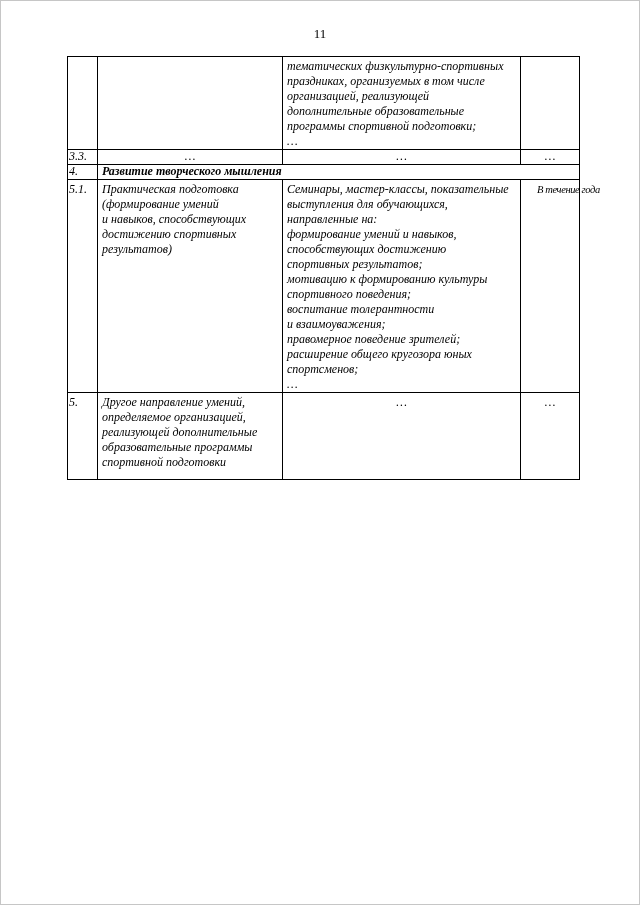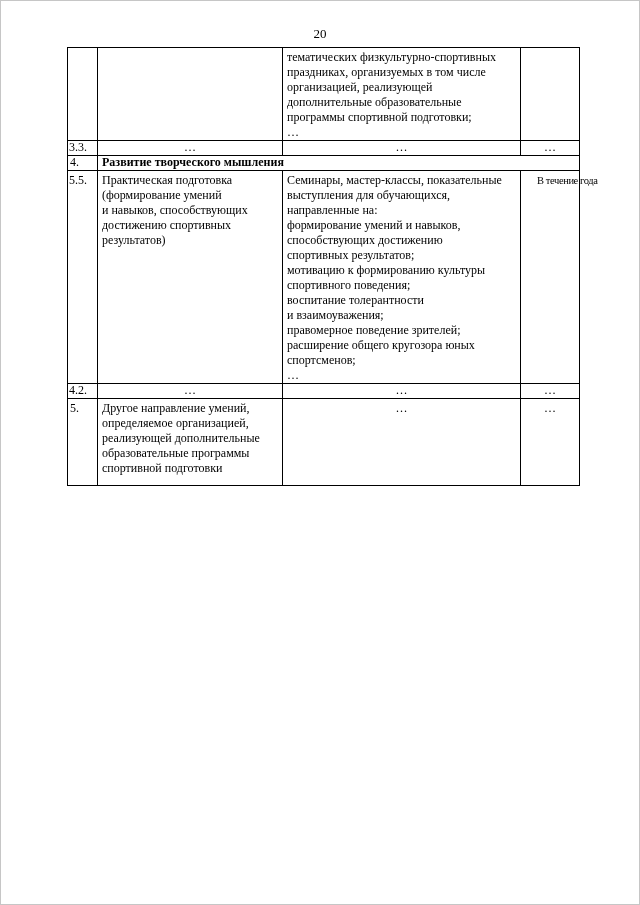--- a/index.html
+++ b/index.html
@@ -26,42 +26,43 @@
     top: 25px;
     left: 0;
     right: 0;
     text-align: center;
     font-size: 13px;
     line-height: 15px;
   }
   table.doc-table {
     position: absolute;
     left: 66px;
-    top: 46px;
+    top: 55px;
     width: 512px;
     border-collapse: collapse;
     table-layout: fixed;
     font-size: 12px;
     line-height: 15px;
+    font-style: italic;
   }
   col.c1 { width: 30px; }
   col.c2 { width: 185px; }
   col.c3 { width: 238px; }
   col.c4 { width: 59px; }
   td {
     border: 1px solid #000;
     vertical-align: top;
     padding: 2px 4px 0 4px;
     box-sizing: border-box;
     overflow: hidden;
   }
   td.num {
-    text-align: right;
+    text-align: left;
     padding-left: 1px;
-    padding-right: 18px;
+    padding-right: 0;
   }
   td.txt {
     white-space: pre-line;
   }
   td.dots {
     text-align: center;
     white-space: pre-line;
   }
   td.period {
     text-align: center;
@@ -85,21 +86,21 @@
     font-weight: bold;
     white-space: nowrap;
     margin-top: 26px;
   }
 </style>
 </head>
 <body>
 
 <div class="sheet">
 
-  <div class="page-number">20</div>
+  <div class="page-number">11</div>
 
   <table class="doc-table">
     <colgroup>
       <col class="c1">
         <col class="c2">
         <col class="c3">
         <col class="c4">
     </colgroup>
     <tbody>
 
@@ -121,21 +122,21 @@
         <td class="dots">…</td>
         <td class="dots">…</td>
       </tr>
 
       <tr class="short">
         <td class="num">4.</td>
         <td class="section-title" colspan="3">Развитие творческого мышления</td>
       </tr>
 
       <tr class="row-41">
-        <td class="num">5.5.</td>
+        <td class="num">5.1.</td>
         <td class="txt">Практическая подготовка
 (формирование умений
 и навыков, способствующих
 достижению спортивных
 результатов)</td>
         <td class="txt">Семинары, мастер-классы, показательные
 выступления для обучающихся,
 направленные на:
 формирование умений и навыков,
 способствующих достижению
@@ -144,26 +145,20 @@
 спортивного поведения;
 воспитание толерантности
 и взаимоуважения;
 правомерное поведение зрителей;
 расширение общего кругозора юных
 спортсменов;
 …</td>
         <td class="period">В течение года</td>
       </tr>
 
-      <tr class="short">
-        <td class="num">4.2.</td>
-        <td class="dots">…</td>
-        <td class="dots">…</td>
-        <td class="dots">…</td>
-      </tr>
 
       <tr class="row-5">
         <td class="num">5.</td>
         <td class="txt">Другое направление умений,
 определяемое организацией,
 реализующей дополнительные
 образовательные программы
 спортивной подготовки</td>
         <td class="dots">…</td>
         <td class="dots">…</td>

